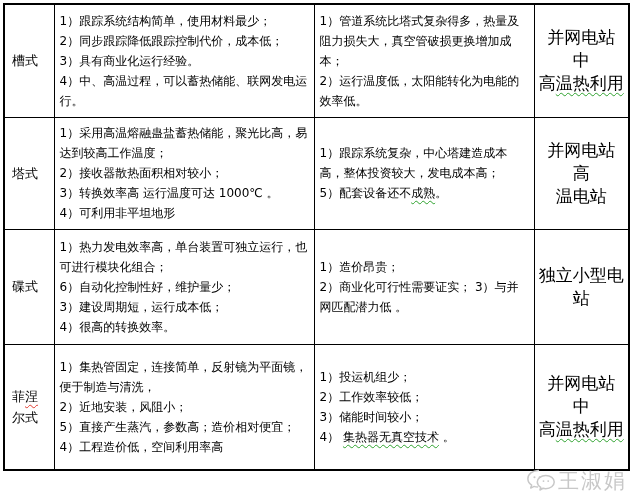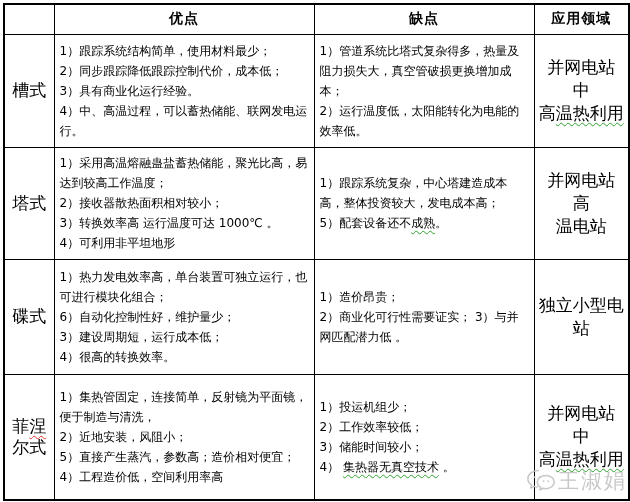--- a/index.html
+++ b/index.html
@@ -17,21 +17,21 @@
   table.cmp td, table.cmp th { border:1px solid var(--ink); overflow:hidden; }
   col.c-label { width:50px; }
   col.c-adv   { width:260px; }
   col.c-dis   { width:220px; }
   col.c-app   { width:95px; }
   th.hd {
     height:30px; font-size:14px; font-weight:bold; text-align:center;
     padding:2px; letter-spacing:1px;
   }
   td.label-cell {
-    text-align:center; vertical-align:middle; font-size:17px;
+    text-align:left; vertical-align:middle; font-size:13px;
     padding:8px 7px; line-height:21px;
   }
   td.items-cell {
     vertical-align:middle; font-size:12px; line-height:20px;
     padding:3px 4px 3px 5px;
   }
   td.app-cell {
     text-align:center; vertical-align:middle; font-size:17px;
     line-height:23px; padding:2px 3px;
   }
@@ -63,26 +63,20 @@
 
 <div class="table-wrap">
   <table class="cmp">
     <colgroup>
       <col class="c-label">
         <col class="c-adv">
         <col class="c-dis">
         <col class="c-app">
     </colgroup>
     <tbody>
-        <tr class="r-h">
-      <th class="hd"></th>
-      <th class="hd">优点</th>
-      <th class="hd">缺点</th>
-      <th class="hd">应用领域</th>
-    </tr>
 
     <tr class="r-0">
       <td class="label-cell">
         <span>槽式</span>
       </td>
       <td class="items-cell">
         <div class="item">1）跟踪系统结构简单，使用材料最少；</div>
         <div class="item">2）同步跟踪降低跟踪控制代价，成本低；</div>
         <div class="item">3）具有商业化运行经验。</div>
         <div class="item">4）中、高温过程，可以蓄热储能、联网发电运行。</div>

